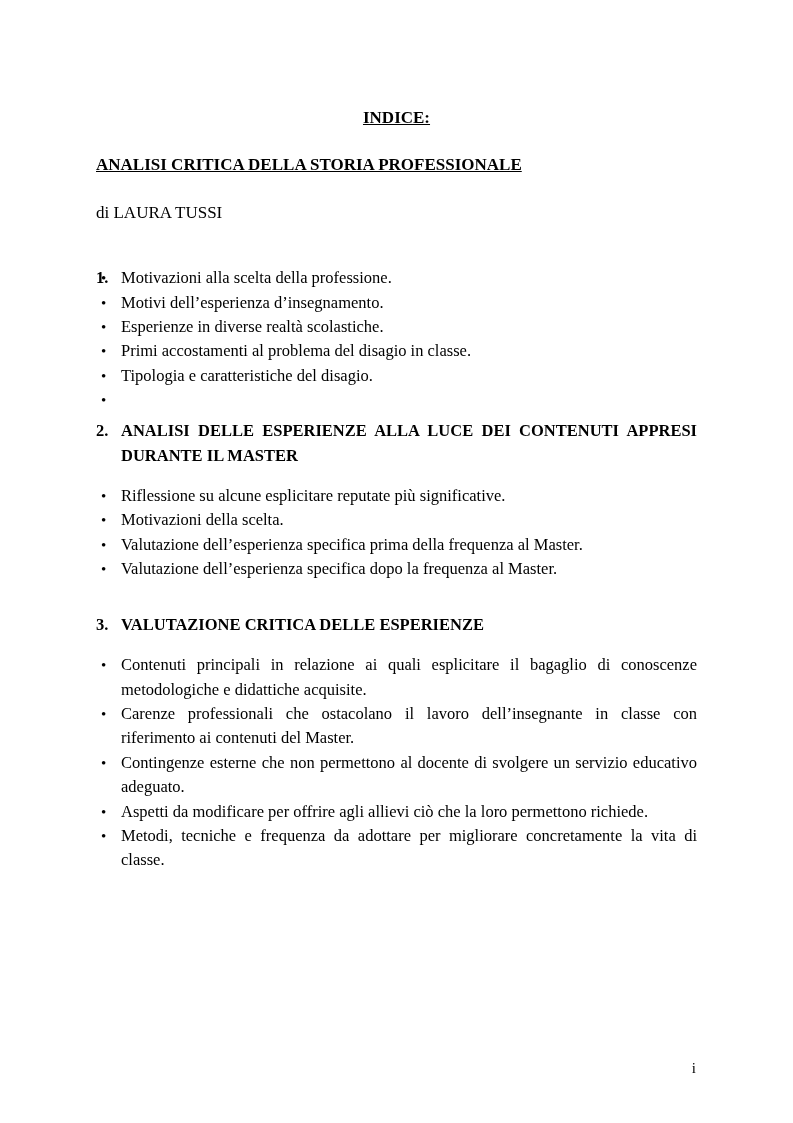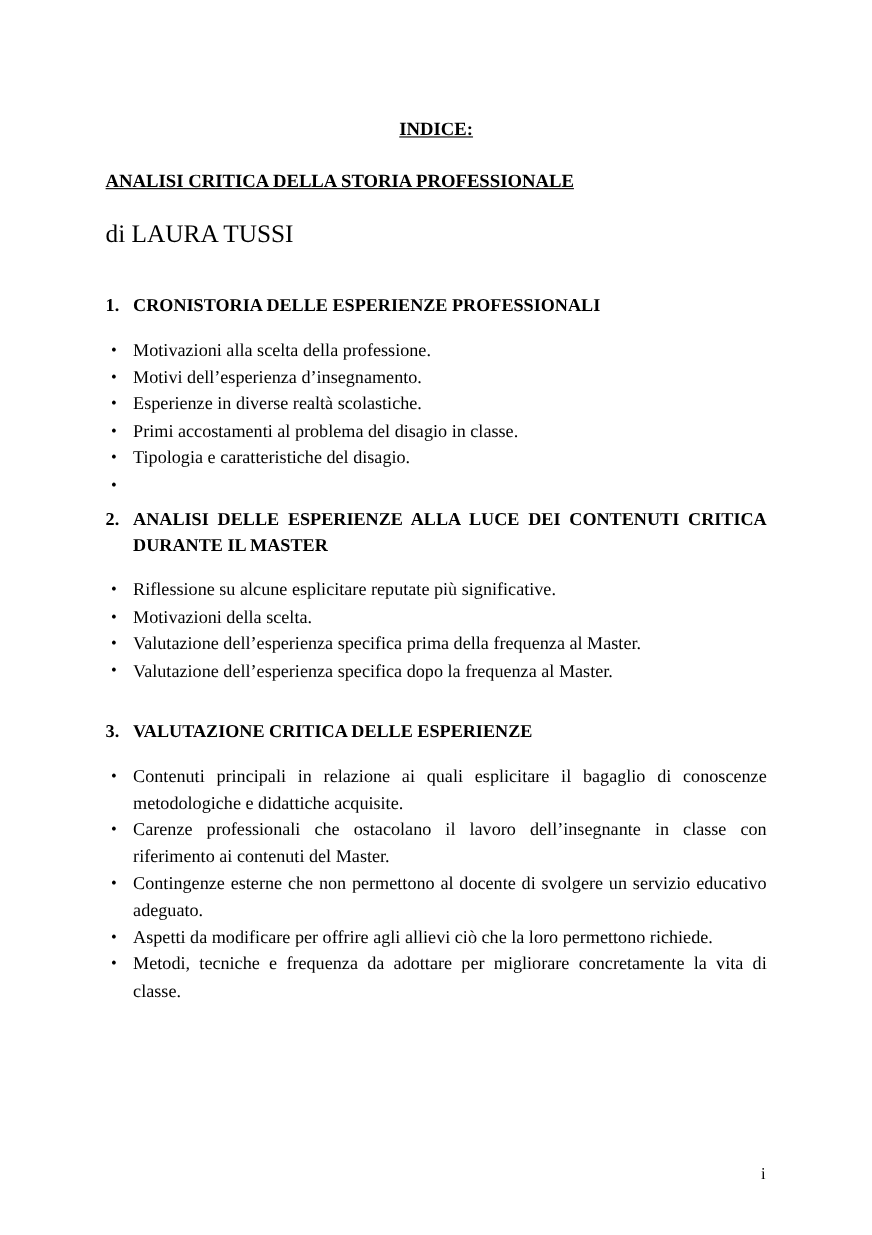--- a/index.html
+++ b/index.html
@@ -26,21 +26,21 @@
     margin-bottom: 23px;
   }
   .doc-heading {
     font-size: 17px;
     font-weight: bold;
     text-decoration: underline;
     line-height: 24.4px;
     margin-bottom: 23px;
   }
   .author {
-    font-size: 23px;
+    font-size: 17px;
     margin-bottom: 41px;
   }
   .toc-section { margin-bottom: 31px; }
   .section-title {
     font-size: 16.5px;
     font-weight: bold;
     line-height: 24.4px;
     position: relative;
     padding-left: 25px;
     text-align: justify;
@@ -76,21 +76,20 @@
 
   <h1 class="doc-title">INDICE:</h1>
 
   <h2 class="doc-heading">ANALISI CRITICA DELLA STORIA PROFESSIONALE</h2>
 
   <p class="author">di LAURA TUSSI</p>
 
   <section class="toc-section">
     <h3 class="section-title">
       <span class="section-number">1.</span>
-      <span class="section-title-text">CRONISTORIA DELLE ESPERIENZE PROFESSIONALI</span>
     </h3>
     <ul class="bullet-list">
       <li class="bullet-item">
         <span class="bullet-marker">•</span>
         <span class="bullet-text">Motivazioni alla scelta della professione.</span>
       </li>
       <li class="bullet-item">
         <span class="bullet-marker">•</span>
         <span class="bullet-text">Motivi dell’esperienza d’insegnamento.</span>
       </li>
@@ -108,21 +107,21 @@
       </li>
       <li class="bullet-item">
         <span class="bullet-marker">•</span>
       </li>
     </ul>
   </section>
 
   <section class="toc-section">
     <h3 class="section-title">
       <span class="section-number">2.</span>
-      <span class="section-title-text">ANALISI DELLE ESPERIENZE ALLA LUCE DEI CONTENUTI CRITICA DURANTE IL MASTER</span>
+      <span class="section-title-text">ANALISI DELLE ESPERIENZE ALLA LUCE DEI CONTENUTI APPRESI DURANTE IL MASTER</span>
     </h3>
     <ul class="bullet-list">
       <li class="bullet-item">
         <span class="bullet-marker">•</span>
         <span class="bullet-text">Riflessione su alcune esplicitare reputate più significative.</span>
       </li>
       <li class="bullet-item">
         <span class="bullet-marker">•</span>
         <span class="bullet-text">Motivazioni della scelta.</span>
       </li>

